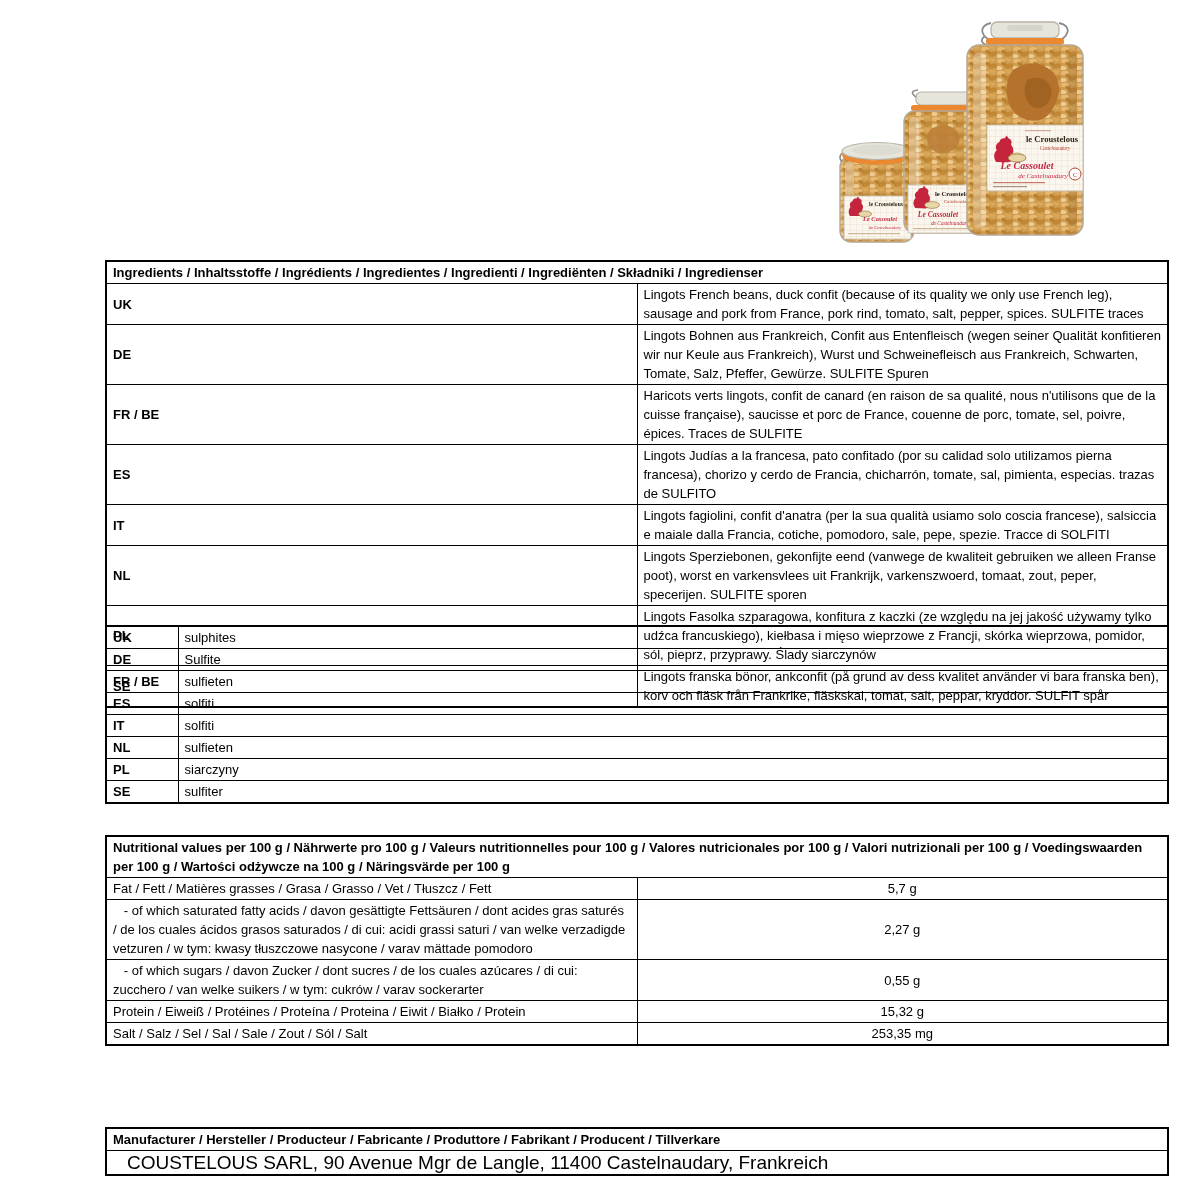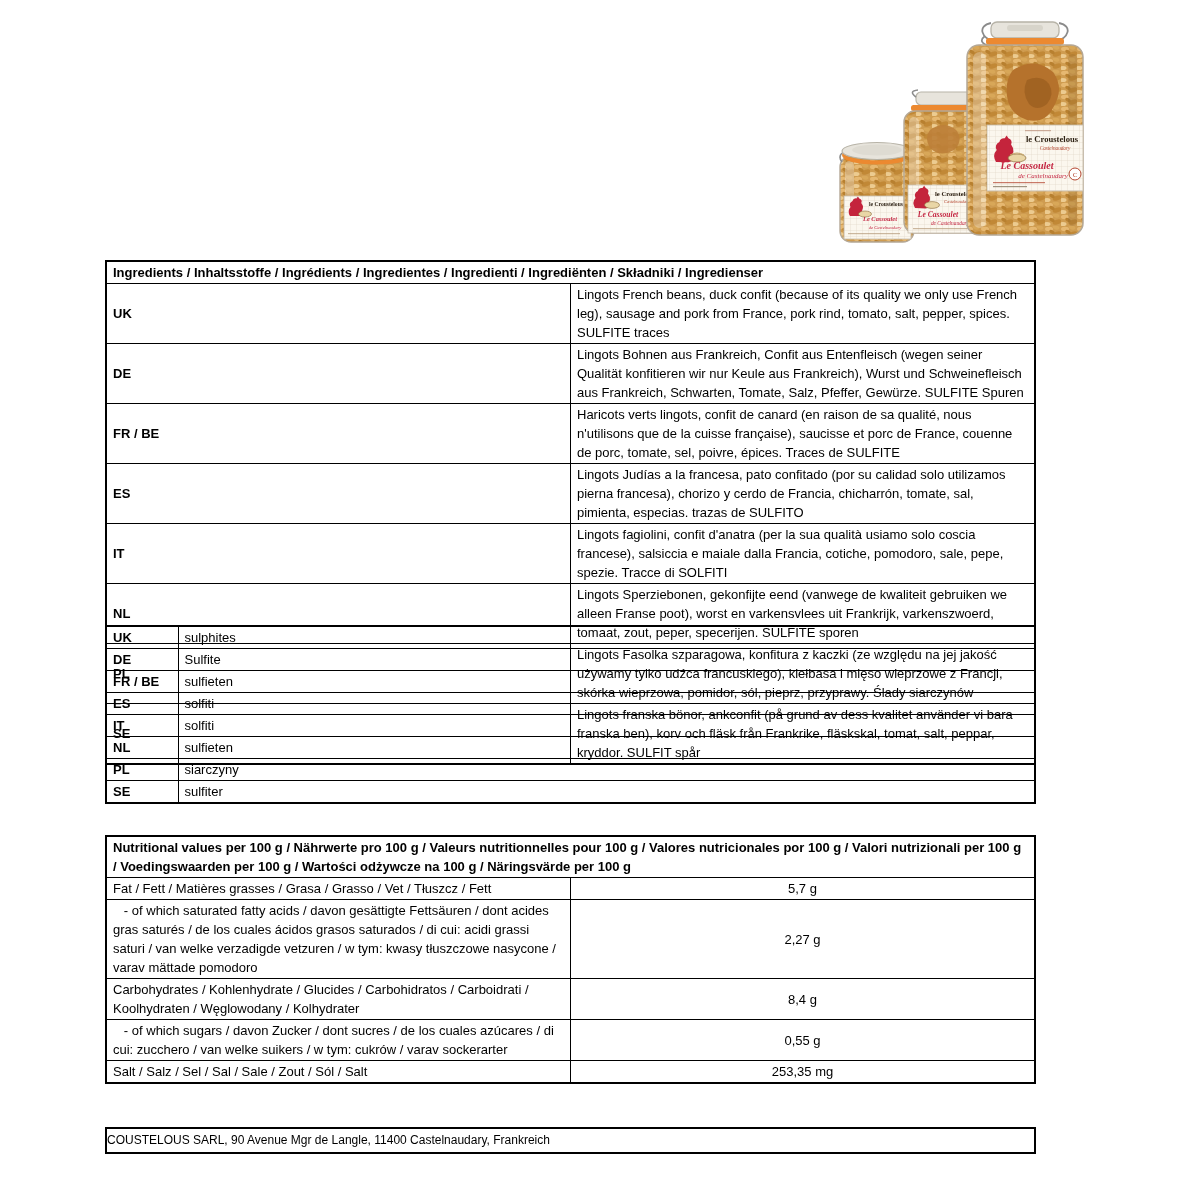--- a/index.html
+++ b/index.html
@@ -3,21 +3,21 @@
 <meta charset="utf-8">
 <style>
   * { margin:0; padding:0; box-sizing:border-box; }
   html,body { width:1200px; height:1200px; background:#ffffff; position:relative;
               font-family:"Liberation Sans", sans-serif; color:#000; overflow:hidden; }
 
   .abs { position:absolute; }
 
   table.sheet {
     border-collapse:collapse;
-    width:931px;
+    width:1064px;
     table-layout:fixed;
     border:2px solid #000;
     font-size:13px;
     line-height:19px;
   }
   table.sheet th, table.sheet td {
     border:1.5px solid #000;
     padding:1px 6px;
     vertical-align:middle;
     white-space:pre-wrap;
@@ -29,21 +29,21 @@
   #ingredients-table { left:105px; top:260px; }
   #ingredients-table td.lang { width:62px; }
 
   #allergens-table { left:105px; top:625px; }
   #allergens-table td.lang { width:72px; }
 
   #nutrition-table { left:105px; top:835px; }
   #nutrition-table td.val { width:110px; text-align:center; }
 
   #manufacturer-table { left:105px; top:1127px; }
-  #manufacturer-table td.addr { font-size:12px; padding:2px 0; }
+  #manufacturer-table td.addr { font-size:19px; padding:2px 20px; }
 
   #product-photo { left:838px; top:13px; width:262px; height:232px; }
 </style>
 </head>
 <body>
 
 <svg id="product-photo" class="abs" viewBox="0 0 262 232" aria-hidden="true">
   <defs>
     <pattern id="beans" patternUnits="userSpaceOnUse" width="16" height="12">
       <rect width="16" height="12" fill="#cf9c50"></rect>
@@ -208,33 +208,36 @@
   </tr>
   <tr>
     <td>Fat / Fett / Matières grasses / Grasa / Grasso / Vet / Tłuszcz / Fett</td>
     <td class="val">5,7 g</td>
   </tr>
   <tr>
     <td>   - of which saturated fatty acids / davon gesättigte Fettsäuren / dont acides gras saturés / de los cuales ácidos grasos saturados / di cui: acidi grassi saturi / van welke verzadigde vetzuren / w tym: kwasy tłuszczowe nasycone / varav mättade pomodoro</td>
     <td class="val">2,27 g</td>
   </tr>
   <tr>
-    <td>Carbohydrates / Kohlenhydrate / Glucides / Carbohidratos / Carboidrati / Koolhydraten / Węglowodany / Kolhydrater</td>
-    <td class="val">8,4 g</td>
-  </tr>
-  <tr>
     <td>   - of which sugars / davon Zucker / dont sucres / de los cuales azúcares / di cui: zucchero / van welke suikers / w tym: cukrów / varav sockerarter</td>
     <td class="val">0,55 g</td>
   </tr>
   <tr>
+    <td>Protein / Eiweiß / Protéines / Proteína / Proteina / Eiwit / Białko / Protein</td>
+    <td class="val">15,32 g</td>
+  </tr>
+  <tr>
     <td>Salt / Salz / Sel / Sal / Sale / Zout / Sól / Salt</td>
     <td class="val">253,35 mg</td>
   </tr>
 </tbody>
   </table>
 
 <table id="manufacturer-table" class="sheet abs">
   <tbody>
+      <tr>
+    <th>Manufacturer / Hersteller / Producteur / Fabricante / Produttore / Fabrikant / Producent / Tillverkare</th>
+  </tr>
   <tr>
     <td class="addr">COUSTELOUS SARL, 90 Avenue Mgr de Langle, 11400 Castelnaudary, Frankreich</td>
   </tr>
 </tbody>
   </table>
 
 </body></html>

